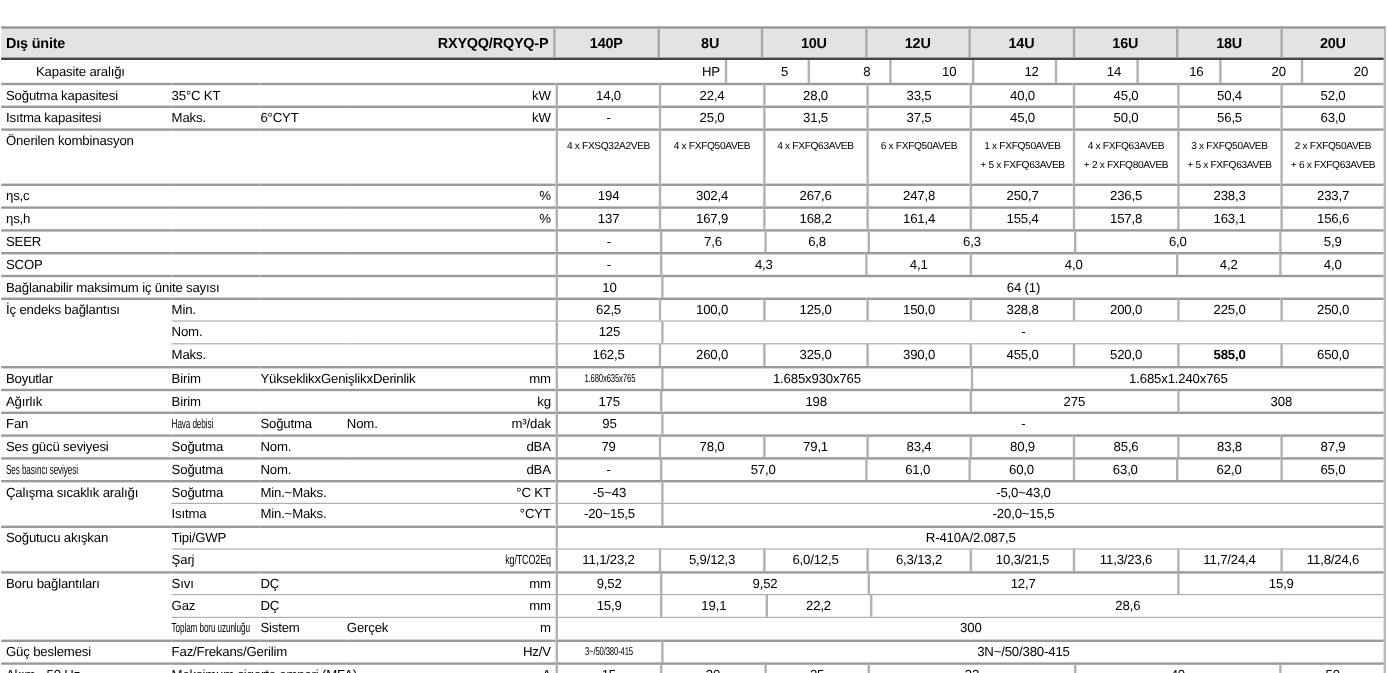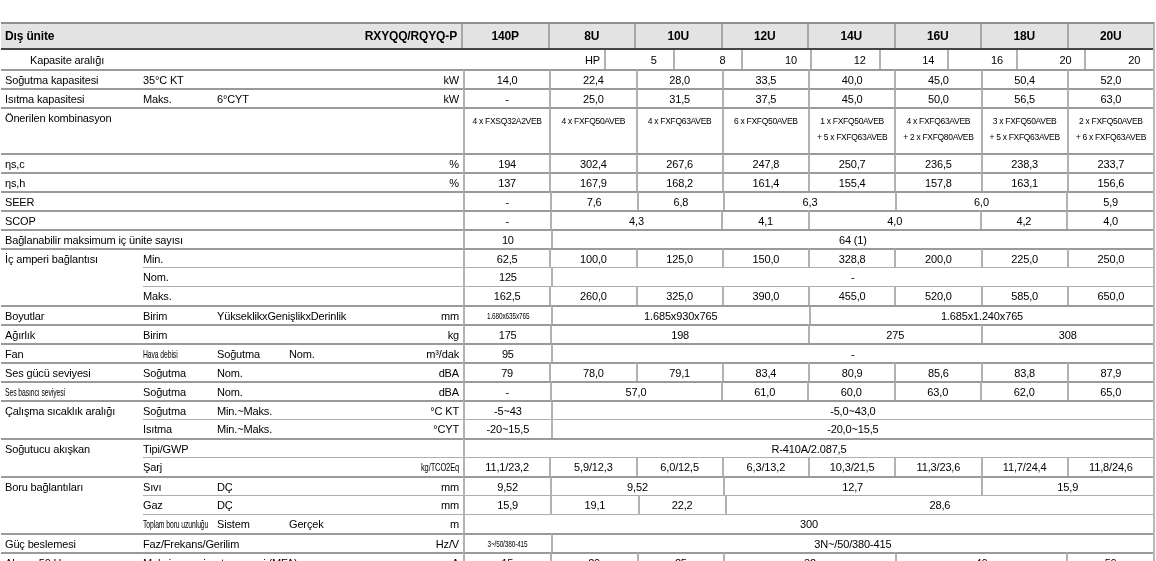--- a/index.html
+++ b/index.html
@@ -425,21 +425,21 @@
         </div>
         <div class="cell" style="flex: 1 1 0px;">
           <div>10</div>
         </div>
         <div class="cell" style="flex: 7 1 0px;">
           <div>64 (1)</div>
         </div>
       </div>
       <div class="specrow grp">
         <div class="la">
-          <span>İç amperi bağlantısı</span>
+          <span>İç endeks bağlantısı</span>
         </div>
         <div class="lb">
           <span>Min.</span>
         </div>
         <div class="lc">
           <span></span>
         </div>
         <div class="ld">
           <span></span>
         </div>
@@ -521,21 +521,21 @@
         </div>
         <div class="cell" style="flex: 1 1 0px;">
           <div>390,0</div>
         </div>
         <div class="cell" style="flex: 1 1 0px;">
           <div>455,0</div>
         </div>
         <div class="cell" style="flex: 1 1 0px;">
           <div>520,0</div>
         </div>
-        <div class="cell" style="flex: 1 1 0px;">
+        <div class="cell" style="flex: 1 1 0px; font-weight: bold;">
           <div>585,0</div>
         </div>
         <div class="cell" style="flex: 1 1 0px;">
           <div>650,0</div>
         </div>
       </div>
       <div class="specrow grp">
         <div class="la">
           <span>Boyutlar</span>
         </div>

